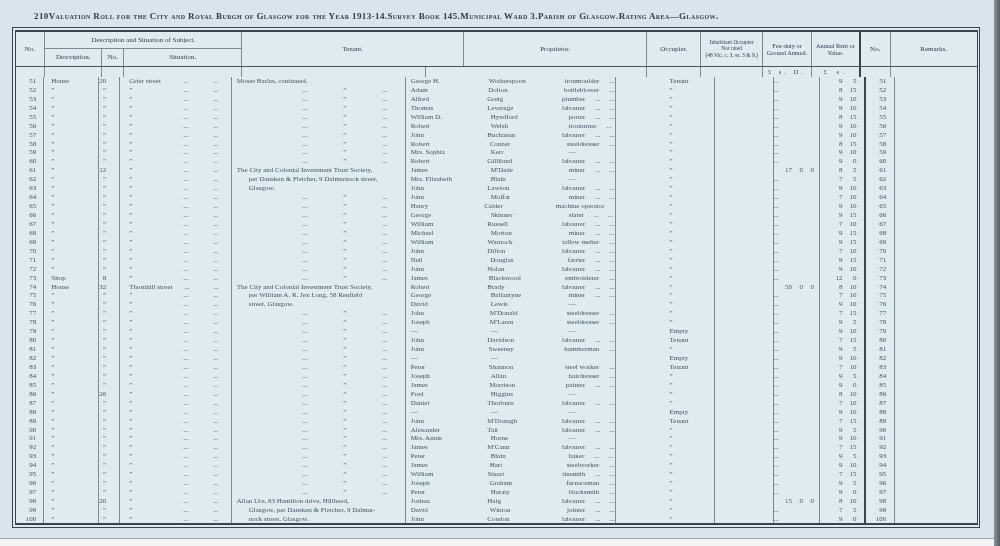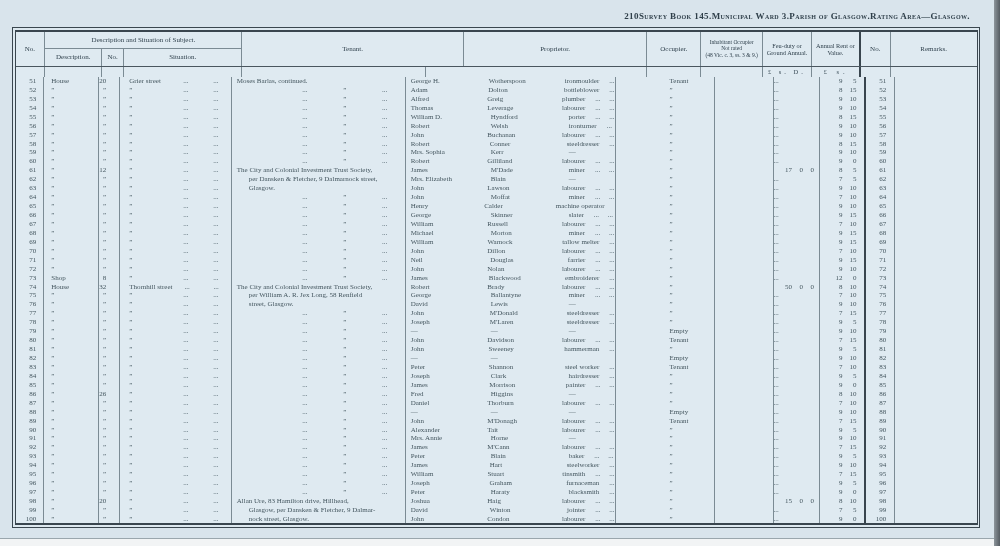--- a/index.html
+++ b/index.html
@@ -5,24 +5,24 @@
   html,body{margin:0;padding:0;background:#b9c6cf;}
   .scan{position:relative;width:1000px;height:546px;background:#d9e4ec;overflow:hidden;
         font-family:"Liberation Serif","DejaVu Serif",serif;color:#41535e;}
   
   .edge-right{position:absolute;top:0;right:0;width:6px;height:100%;
               background:linear-gradient(90deg,#8d959b,#555c62);}
   .edge-bottom{position:absolute;left:0;bottom:0;width:100%;height:7px;background:#f2f4f5;}
   .edge-bottom-line{position:absolute;left:0;bottom:7px;width:100%;height:1px;background:#9aa6ad;}
 
   
-  .masthead{display:flex;justify-content:flex-end;align-items:baseline;
+  .masthead{display:flex;justify-content:flex-start;align-items:baseline;
             padding:11px 30px 0 34px;height:25px;box-sizing:border-box;
             font-size:9px;font-weight:bold;letter-spacing:.4px;color:#2e3e49;
-            font-variant:small-caps;white-space:nowrap;margin-left:30px;}
+            font-variant:small-caps;white-space:nowrap;}
   .masthead .pn{font-variant:normal;}
 
   
   .sheet-outer{margin:2px 20px 0 12px;border:1px solid #3a464f;padding:1.5px;background:#dde8ef;}
   .sheet{border:1px solid #3a464f;border-top:2px solid #3a464f;border-bottom:2px solid #3a464f;
          background:#dfeaf1;}
 
   .hdr{display:flex;height:34px;border-bottom:1px solid #4a565f;font-size:7px;color:#31424e;}
   .hcell{box-sizing:border-box;border-right:1px solid #7b8b94;display:flex;align-items:center;
          justify-content:center;text-align:center;line-height:8px;}
@@ -77,20 +77,21 @@
   .c-no2{width:30px;justify-content:flex-end;padding-right:8px;}
   .c-rem{width:86px;border-right:none;}
 </style>
 </head>
 <body>
 
 <div class="scan">
 
   <div class="masthead">
     <span class="pn">210</span>
+    <span>Valuation Roll for the City and Royal Burgh of Glasgow for the Year 1913-14.</span>
     <span>Survey Book 145.</span>
     <span>Municipal Ward 3.</span>
     <span>Parish of Glasgow.</span>
     <span>Rating Area—Glasgow.</span>
   </div>
 
   <div class="sheet-outer">
   <div class="sheet">
 
     <div class="hdr">
@@ -1371,21 +1372,21 @@
     <div class="cell c-prop">
 
       <span class="p-ditto">
         <span class="leader led">...</span>
                 <span class="pd-mark">”</span>
                 <span class="leader led">...</span>
       </span>
     </div>
     <div class="cell c-ten">
       <span class="t-a">Joseph</span>
-      <span class="t-b">Clark</span>
+      <span class="t-b">Allan</span>
       <span class="t-o">hairdresser</span>
       <span class="o-dots">...</span>
     </div>
     <div class="cell c-occ">”</div>
     <div class="cell c-inh"></div>
     <div class="cell c-feu">
       <span class="feu-dots">...</span>
       <span class="fv fv0"></span>
               <span class="fv fv1"></span>
               <span class="fv fv2"></span>

